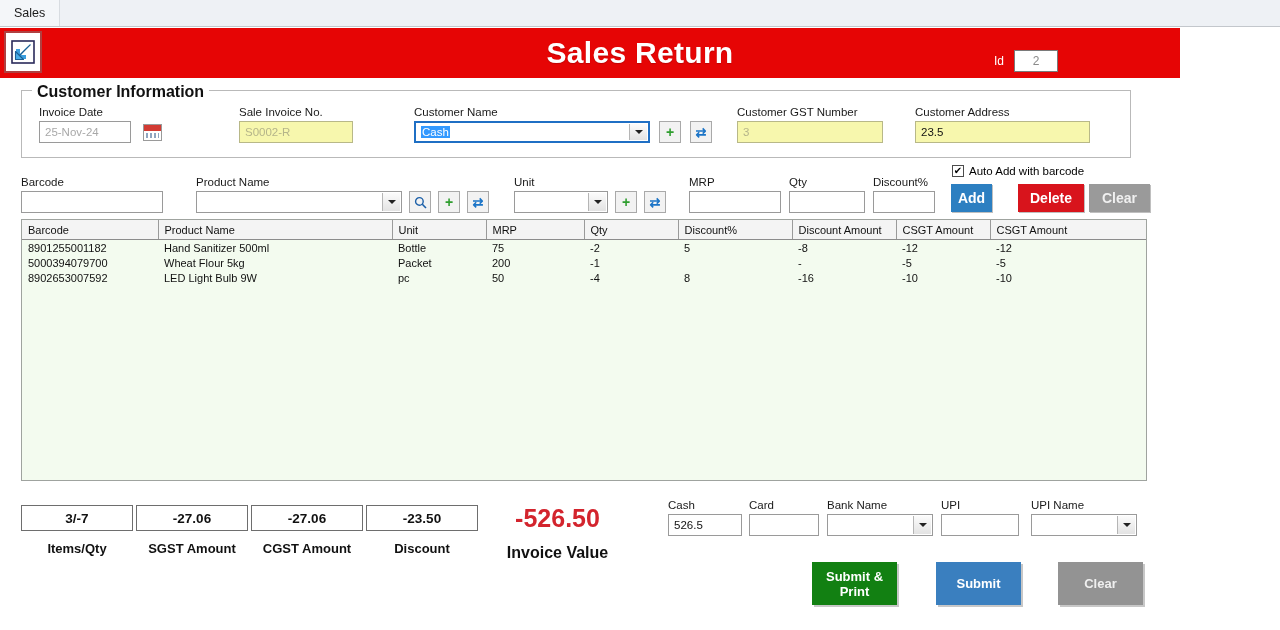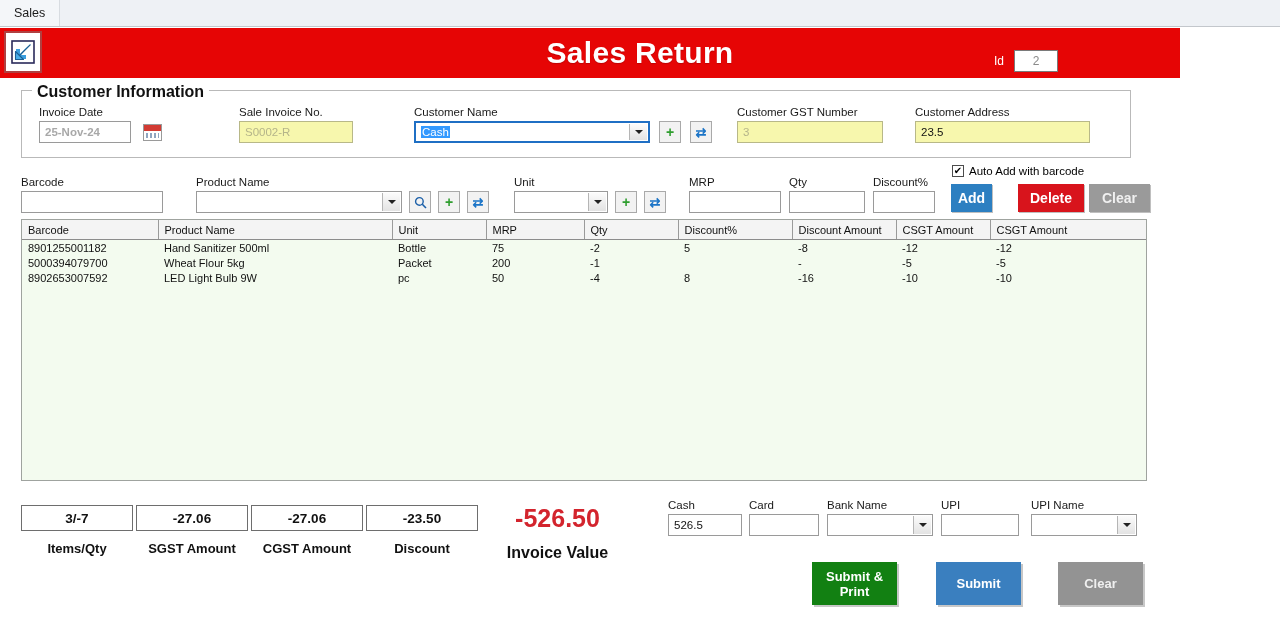--- a/index.html
+++ b/index.html
@@ -226,21 +226,21 @@
     <span class="id-label">Id</span>
     <div class="id-input">2</div>
   </div>
 </div>
 
 <div class="grp"></div>
 <div class="grp-legend">Customer Information</div>
 
 <div class="fld" style="left:39px;top:106px;">
   <span class="lbl">Invoice Date</span>
-  <div style="display:flex;align-items:center;gap:12px;font-weight:bold;">
+  <div style="display:flex;align-items:center;gap:12px;">
     <div class="txt ph" style="width:92px;">25-Nov-24</div>
     <span class="cal-ico"></span>
   </div>
 </div>
 
 <div class="fld" style="left:239px;top:106px;">
   <span class="lbl">Sale Invoice No.</span>
   <div class="txt yellow ph" style="width:114px;">S0002-R</div>
 </div>
 

